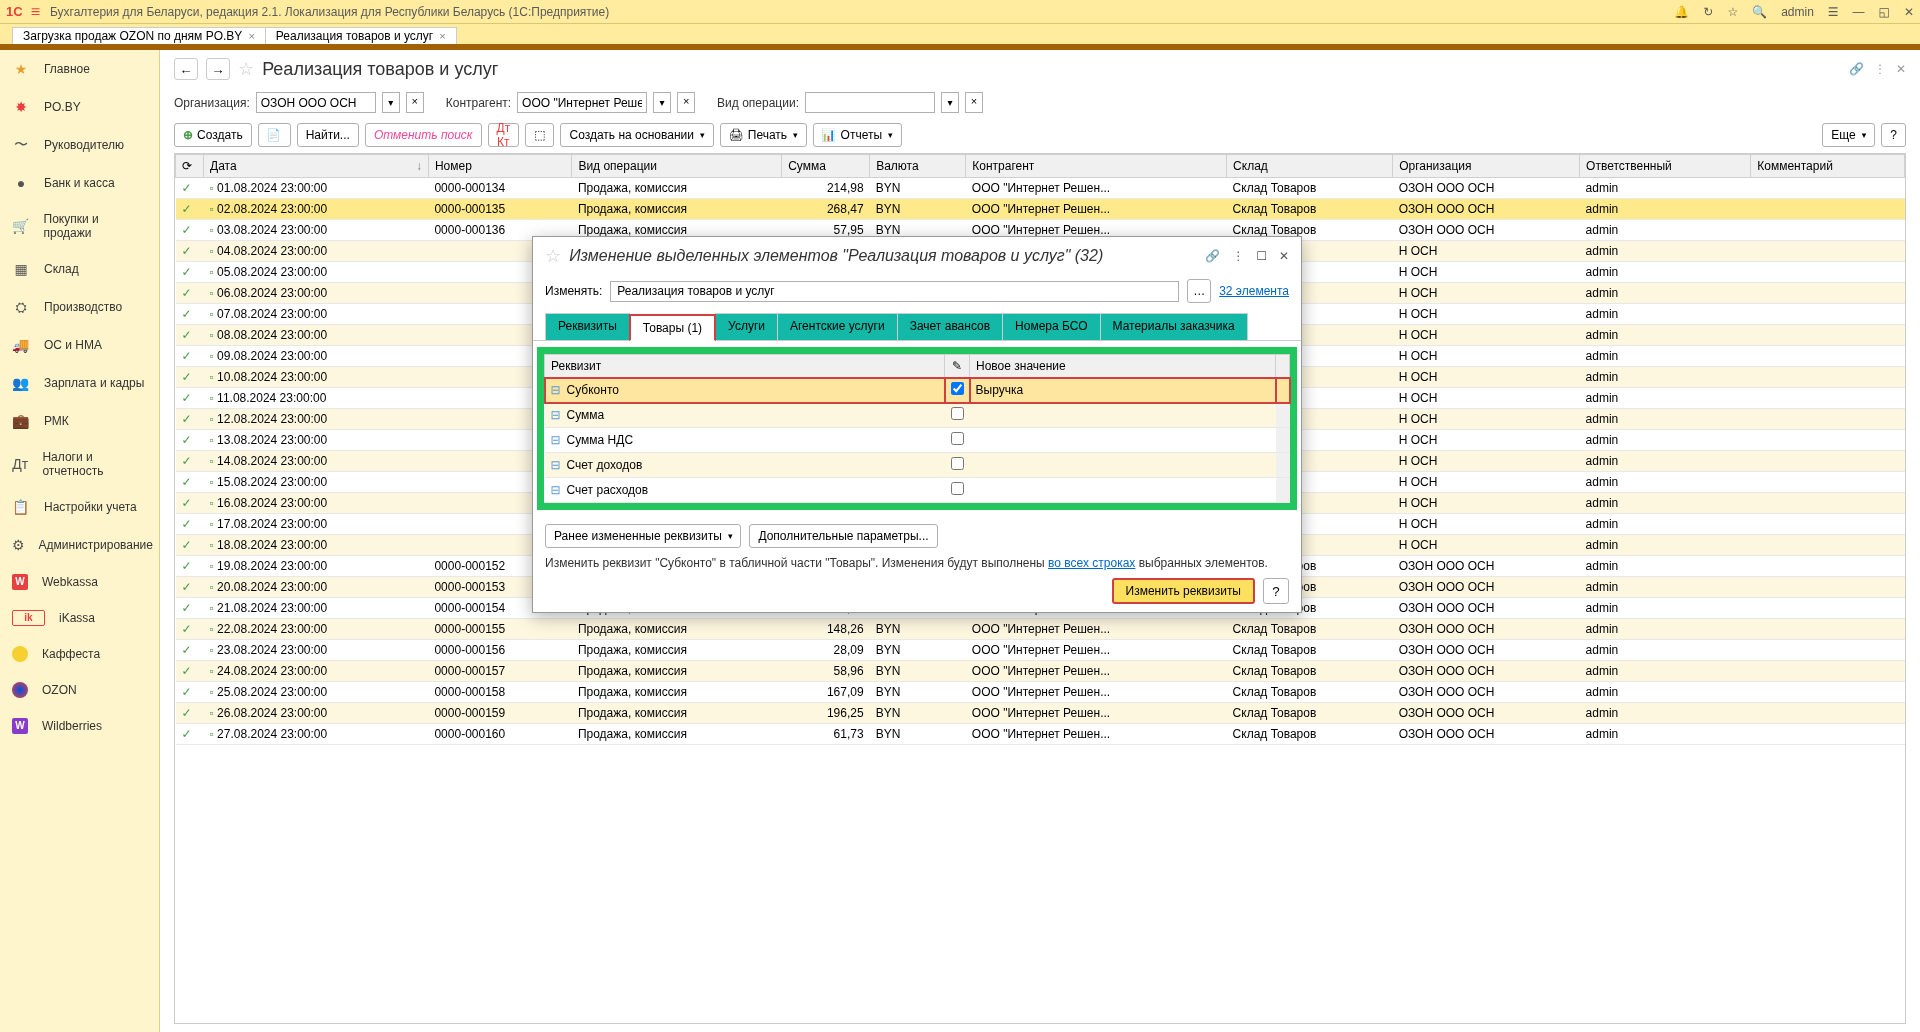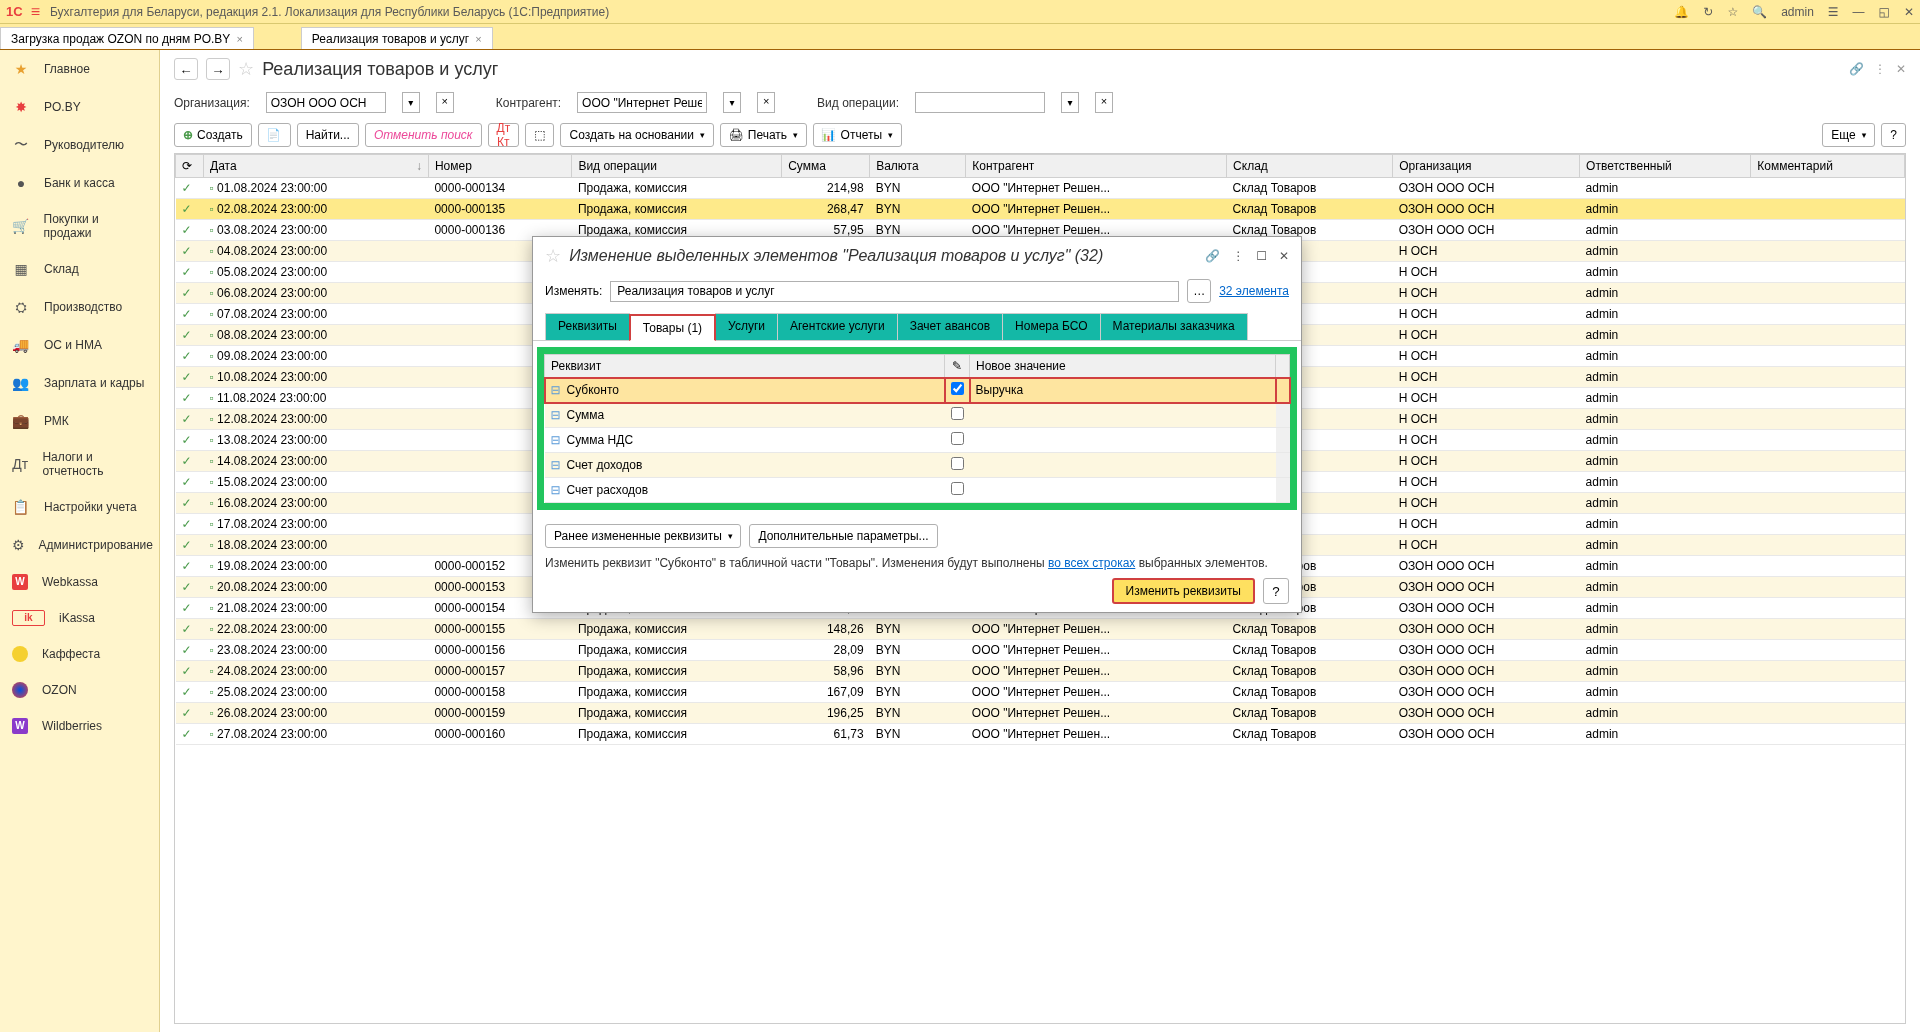--- a/index.html
+++ b/index.html
@@ -7,21 +7,21 @@
 
 
 .title-bar { height: 24px; background: #ffec9e; display: flex; align-items: center; padding: 0 6px; border-bottom: 1px solid #d9c870; }
 .title-bar .logo { color: #e83f3f; font-weight: bold; font-size: 13px; margin-right: 8px; }
 .title-bar .menu-icon { color: #e83f3f; font-size: 16px; margin-right: 10px; cursor: pointer; }
 .title-bar .title-text { color: #5a5a5a; flex: 1; }
 .title-bar .right-icons { display: flex; gap: 14px; align-items: center; color: #5a5a5a; }
 .title-bar .right-icons span { cursor: pointer; }
 
 
-.tabs-bar { height: 26px; background: #ffec9e; display: flex; padding: 0 0; border-bottom: 1px solid #a16207; gap: 48px; }
+.tabs-bar { height: 26px; background: #ffec9e; display: flex; padding: 0 12px; border-bottom: 6px solid #a16207; }
 .tab-item { padding: 4px 10px; background: #fff; border: 1px solid #ccc; border-bottom: none; margin-top: 3px; margin-right: -1px; display: flex; align-items: center; gap: 6px; cursor: pointer; }
 .tab-item.active { background: #fff; }
 .tab-close { color: #888; font-size: 11px; }
 
 
 .main-container { display: flex; height: calc(100vh - 50px); }
 
 
 .sidebar { width: 160px; background: #fff5cc; border-right: 1px solid #e0d090; overflow-y: auto; }
 .sidebar-item { display: flex; align-items: center; padding: 10px 12px; cursor: pointer; gap: 14px; color: #333; }
@@ -37,21 +37,21 @@
 
 
 .content { flex: 1; display: flex; flex-direction: column; background: #fff; position: relative; }
 .content-header { padding: 8px 14px; display: flex; align-items: center; gap: 8px; }
 .nav-btn { width: 24px; height: 22px; border: 1px solid #ccc; background: #fff; cursor: pointer; border-radius: 3px; display: flex; align-items: center; justify-content: center; }
 .star-icon { color: #ccc; font-size: 18px; }
 .page-title { font-size: 18px; font-weight: 500; color: #333; }
 .header-right { margin-left: auto; display: flex; gap: 10px; color: #999; }
 .header-right span { cursor: pointer; }
 
-.filters { padding: 4px 14px; display: flex; align-items: center; gap: 16px; font-size: 12px; }
+.filters { padding: 4px 14px; display: flex; align-items: center; gap: 6px; font-size: 12px; }
 .filter-label { color: #333; }
 .filter-input { border: 1px solid #b0b0b0; padding: 2px 4px; height: 21px; background: #fff; min-width: 100px; font-size: 12px; }
 .filter-drop { border: 1px solid #b0b0b0; width: 18px; height: 21px; background: #fff; cursor: pointer; font-size: 10px; text-align: center; line-height: 19px; }
 .filter-clear { border: 1px solid #b0b0b0; width: 18px; height: 21px; background: #fff; cursor: pointer; font-size: 11px; text-align: center; line-height: 17px; }
 
 .toolbar { padding: 6px 14px; display: flex; gap: 6px; align-items: center; }
 .btn { border: 1px solid #b0b0b0; background: #fff; padding: 3px 8px; border-radius: 3px; cursor: pointer; font-size: 12px; display: flex; align-items: center; gap: 4px; height: 24px; }
 .btn.create { }
 .btn .plus-icon { color: #4a9a4a; font-weight: bold; }
 .btn.disabled { color: #ec4899; font-style: italic; }

